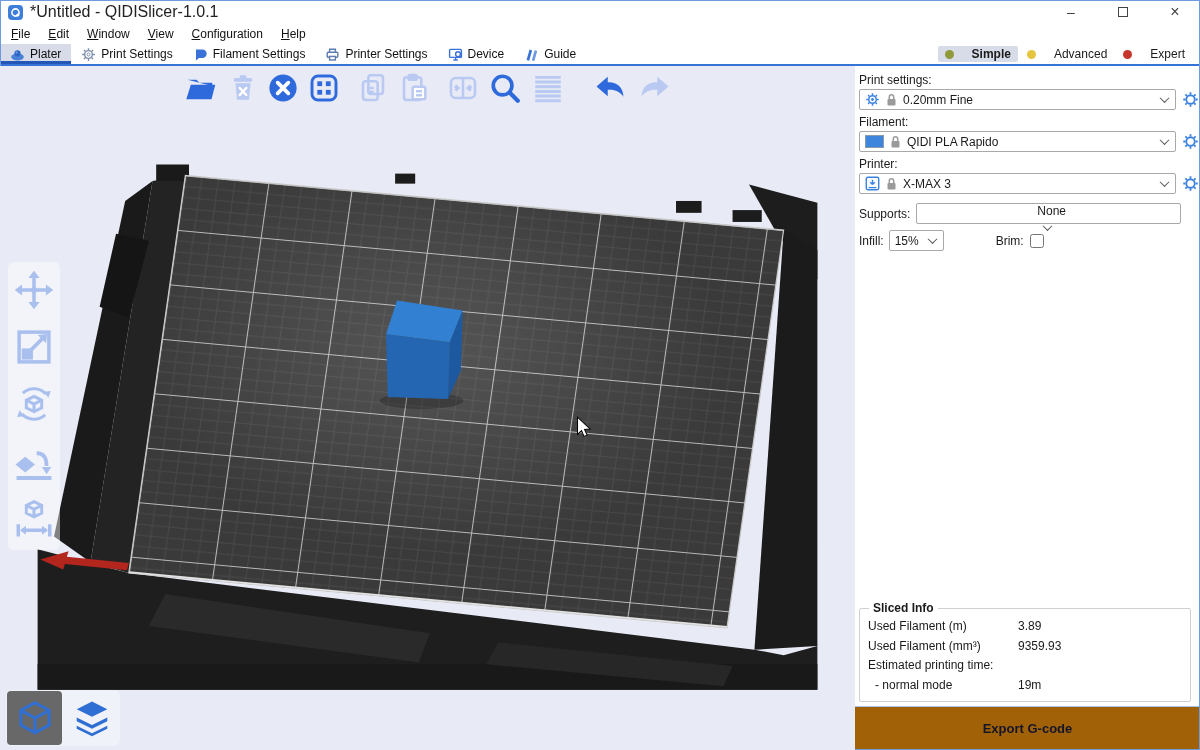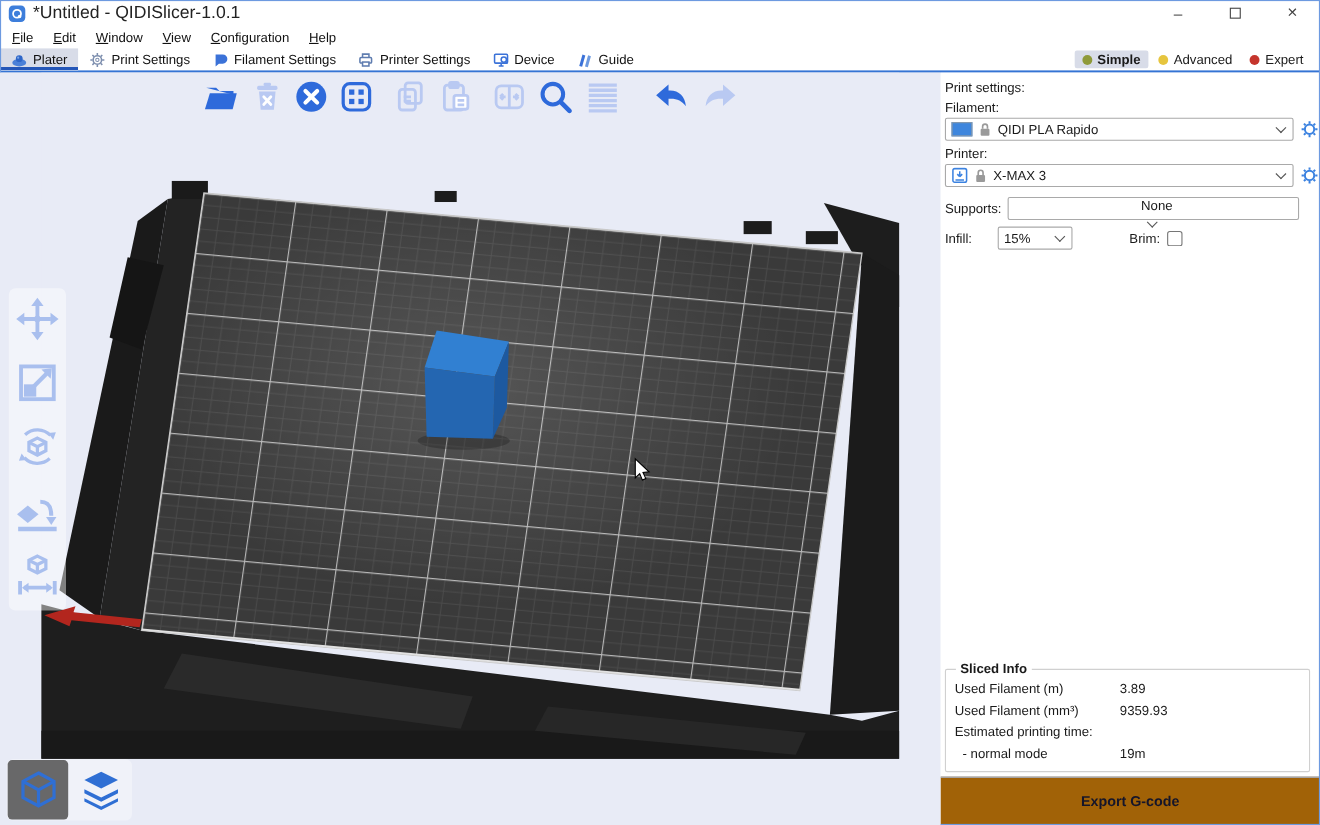--- a/index.html
+++ b/index.html
@@ -18,21 +18,21 @@
   
   .menubar { height:20px; display:flex; align-items:center; background:#fff; padding-left:2px; }
   .menu-item { font-size:12px; padding:0 9px; color:#111; }
   .menu-item u { text-decoration:underline; }
 
   
   .tabbar { height:22px; display:flex; align-items:stretch; background:#fff; border-bottom:2px solid #3574d4; }
   .tab { display:flex; align-items:center; gap:5px; padding:0 10px; font-size:12px; color:#111; }
   .tab.active { background:#d8dce8; box-shadow:inset 0 -3px 0 #2456b8; }
   .modes { margin-left:auto; display:flex; align-items:center; padding-right:8px; gap:2px; }
-  .mode { display:flex; align-items:center; gap:5px; font-size:12px; padding:1px 7px; border-radius:2px; }
+  .mode { display:flex; align-items:center; gap:18px; font-size:12px; padding:1px 7px; border-radius:2px; }
   .mode.active { background:#d8dce8; font-weight:bold; }
   .dot { width:9px; height:9px; border-radius:50%; display:inline-block; }
   .dot-simple { background:#8f9a3a; } .dot-advanced { background:#e6c53e; } .dot-expert { background:#c5352c; }
 
   
   .main { display:flex; height:684px; }
   .scene { position:relative; width:855px; height:684px; background:#e8ebf6; }
   .scene svg.world { position:absolute; left:0; top:0; }
 
   
@@ -56,21 +56,21 @@
   .combo { flex:1; height:21px; border:1px solid #a9a9a9; border-radius:2px; background:#fff;
            display:flex; align-items:center; gap:6px; padding:0 7px 0 5px; font-size:12px; }
   .combo .grow { flex:1; }
   .chev { width:7px; height:7px; border-right:1.6px solid #555; border-bottom:1.6px solid #555;
           transform:rotate(45deg) translate(-1px,-1px); flex:none; }
   .gear-btn { width:18px; height:18px; margin-left:5px; display:flex; align-items:center; justify-content:center; }
   .swatch { width:19px; height:13px; background:#3e86dd; border:1px solid #8899aa; flex:none; }
   .supports-row { display:flex; align-items:center; margin:6px 19px 0 4px; font-size:12px; }
   .supports-row .combo { margin-left:6px;flex-direction:column; }
   .infill-row { display:flex; align-items:center; margin:6px 19px 0 4px; font-size:12px; }
-  .combo.small { flex:none; width:68px; margin-left:23px; height:21px; }
+  .combo.small { flex:none; width:55px; margin-left:5px; height:21px; }
   .brim-label { margin-left:52px; }
   .brim-check { width:14px; height:14px; margin-left:6px; accent-color:#fff; }
 
   .si-box { position:relative; border:1px solid #d0d0d0; border-radius:2px; margin:auto 9px 4px 4px; padding:8px 8px 6px; }
   .si-title { position:absolute; top:-8px; left:9px; background:#fff; padding:0 4px; font-size:12px; font-weight:bold; }
   .si-row { display:flex; font-size:12px; line-height:19.5px; }
   .si-label { width:150px; } .si-label.indent { padding-left:7px; }
   .export-btn { height:44px; background:#a16207; border:none; border-top:1px solid #a9c1e8;
                 font-family:"Liberation Sans",sans-serif; font-weight:bold; font-size:13px; color:#15152a; width:100%; }
 </style>
@@ -380,20 +380,45 @@
               <path d="M4 16.5 17 23l13-6.5v3.2L17 26.2 4 19.7Z"></path>
               <path d="M4 23.5 17 30l13-6.5v2.6L17 32.6 4 26.1Z"></path>
             </g>
           </svg>
       </span>
     </div>
   </div>
 
   <div class="panel">
     <div class="sec-label">Print settings:</div>
+    <div class="combo-row">
+      <div class="combo">
+        <svg width="15" height="15" viewBox="0 0 16 16">
+            <g stroke="#3b82e0" stroke-width="1.6" fill="none">
+              <circle cx="8" cy="8" r="4"></circle>
+              <path d="M8 1.4V3.4 M8 12.6v2 M1.4 8h2 M12.6 8h2 M3.3 3.3l1.4 1.4 M11.3 11.3l1.4 1.4 M12.7 3.3l-1.4 1.4 M4.7 11.3l-1.4 1.4"></path>
+            </g>
+            <circle cx="8" cy="8" r="1.5" fill="#3b82e0"></circle>
+          </svg>
+        <svg width="11" height="14" viewBox="0 0 11 14">
+            <rect x="1.5" y="6" width="8" height="6.5" rx="1" fill="#9a9a9a"></rect>
+            <path d="M3.3 6V4a2.2 2.2 0 0 1 4.4 0v2" fill="none" stroke="#9a9a9a" stroke-width="1.5"></path>
+          </svg>
+        <span class="grow">0.20mm Fine</span>
+        <span class="chev"></span>
+      </div>
+      <span class="gear-btn">
+        <svg width="17" height="17" viewBox="0 0 16 16">
+            <g stroke="#3b82e0" stroke-width="1.7" fill="none">
+              <circle cx="8" cy="8" r="4"></circle>
+              <path d="M8 1.2V3.2 M8 12.8v2 M1.2 8h2 M12.8 8h2 M3.2 3.2l1.4 1.4 M11.4 11.4l1.4 1.4 M12.8 3.2l-1.4 1.4 M4.6 11.4l-1.4 1.4"></path>
+            </g>
+          </svg>
+      </span>
+    </div>
 
     <div class="sec-label">Filament:</div>
     <div class="combo-row">
       <div class="combo">
         <span class="swatch"></span>
         <svg width="11" height="14" viewBox="0 0 11 14">
             <rect x="1.5" y="6" width="8" height="6.5" rx="1" fill="#9a9a9a"></rect>
             <path d="M3.3 6V4a2.2 2.2 0 0 1 4.4 0v2" fill="none" stroke="#9a9a9a" stroke-width="1.5"></path>
           </svg>
         <span class="grow">QIDI PLA Rapido</span>

